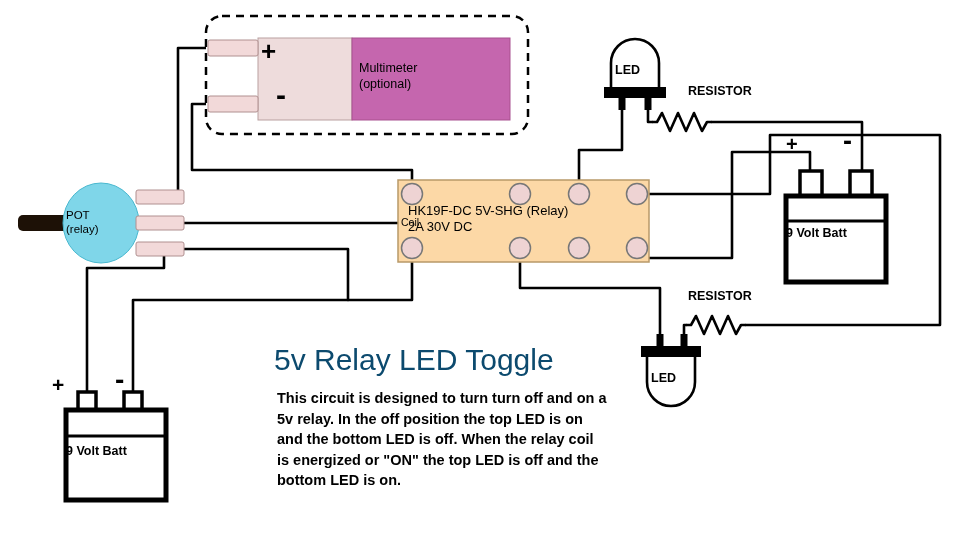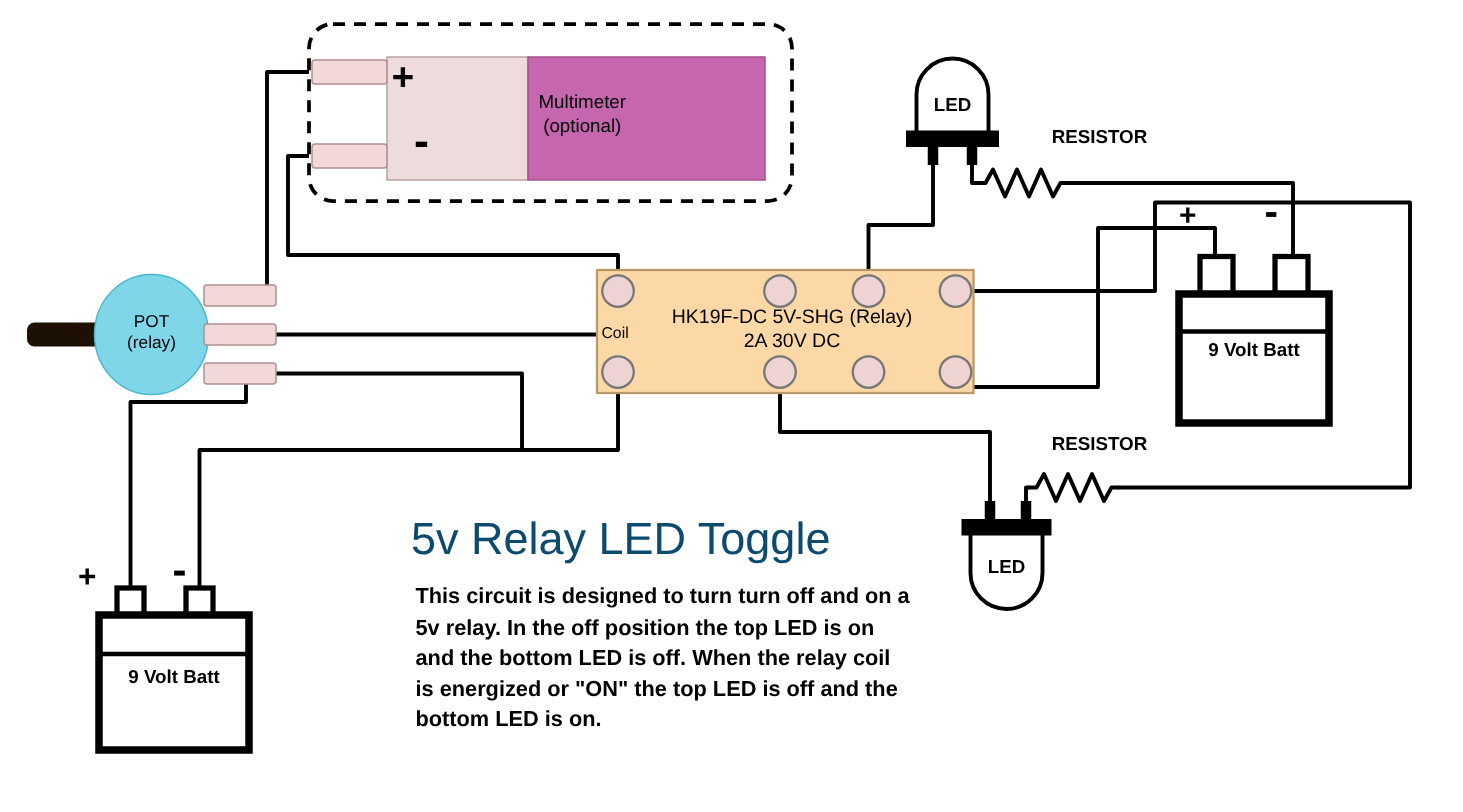--- a/index.html
+++ b/index.html
@@ -1,21 +1,21 @@
 <!DOCTYPE html>
 <html><head>
 <meta charset="utf-8">
 <style>
   html,body{margin:0;padding:0;background:#fff;}
   #stage{
     position:relative;width:975px;height:541px;background:#fff;
     font-family:"Liberation Sans",sans-serif;overflow:hidden;
   }
   #stage svg{position:absolute;left:0;top:0;}
-  .lbl{position:absolute;color:#000;white-space:pre-line;line-height:1.25;text-align:center;}
+  .lbl{position:absolute;color:#000;white-space:pre-line;line-height:1.25;}
   .bold{font-weight:bold;}
   .center{}
   .sign{position:absolute;color:#000;font-weight:bold;line-height:1;}
   #title{position:absolute;left:274px;top:343px;font-size:30px;font-weight:normal;color:#0c4a6e;}
   #desc{position:absolute;left:277px;top:388px;width:340px;font-size:14.5px;line-height:1.42;color:#000;white-space:pre-line;font-weight:bold;}
 </style>
 </head>
 <body>
 
 <div id="stage">

